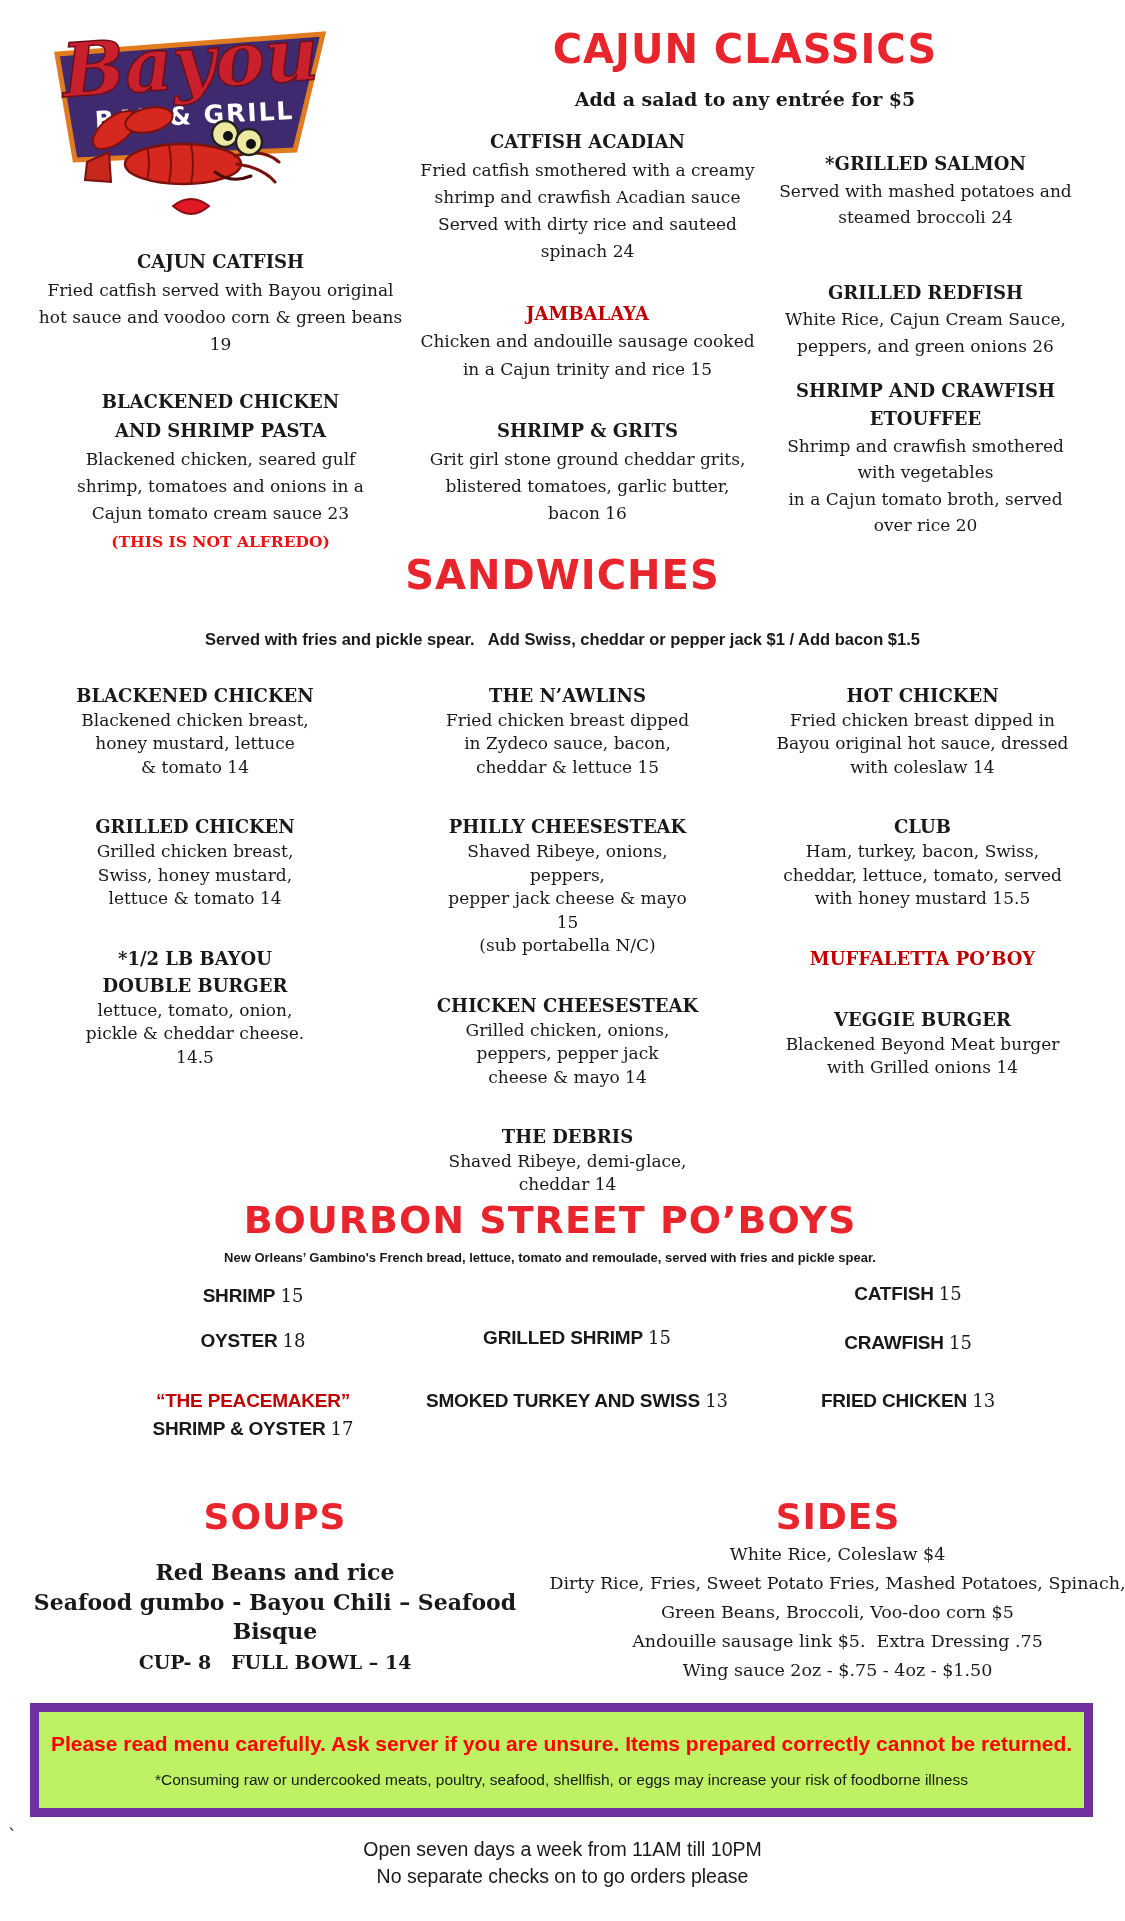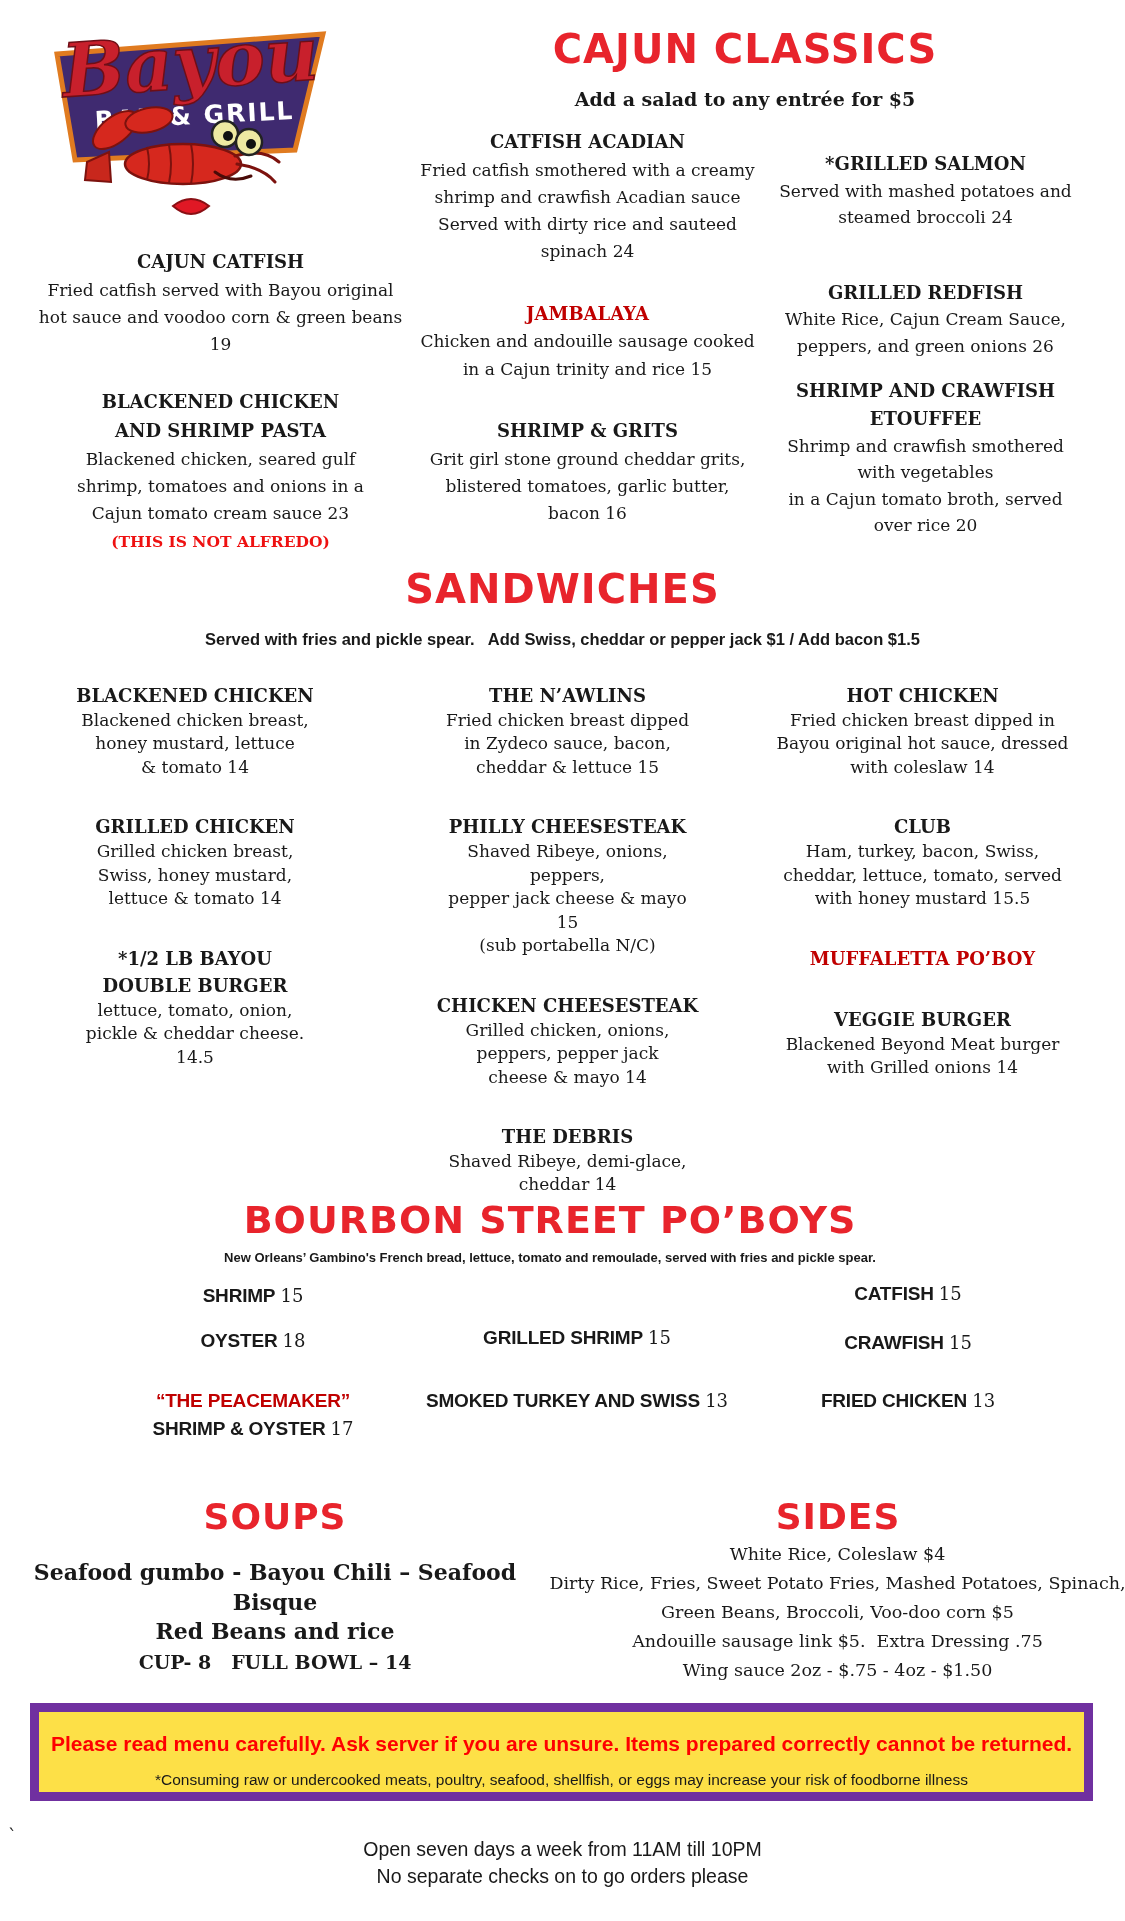--- a/index.html
+++ b/index.html
@@ -47,21 +47,21 @@
   
   #cc-title    { left:390px; top:26px;  width:710px; font-size:40px; }
   #cc-subtitle { left:390px; top:88px;  width:710px; text-align:center;
                  font-weight:bold; font-size:19px; }
   #cc-col1 { left:28px;  top:248px; width:385px; }
   #cc-col2 { left:420px; top:128px; width:335px; }
   #cc-col3 { left:758px; top:150px; width:335px; }
   #cc-col3 .mi-name, #cc-col3 .mi-desc { line-height:1.55; }
 
   
-  #sw-title    { left:0; top:566px; width:1125px; font-size:40px; }
+  #sw-title    { left:0; top:552px; width:1125px; font-size:40px; }
   #sw-subtitle { left:0; top:630px; width:1125px; text-align:center;
                  font-family:"Liberation Sans", sans-serif;
                  font-weight:bold; font-size:16.5px; white-space:pre; }
   #sw-col1 { left:70px;  top:682px; width:250px; }
   #sw-col2 { left:435px; top:682px; width:265px; }
   #sw-col3 { left:770px; top:682px; width:305px; }
   .sw .mi-name { font-size:18px; line-height:1.5; }
   .sw .mi-desc { font-size:17px; line-height:1.38; }
 
   
@@ -89,23 +89,23 @@
   #soups-title { left:75px;  top:1496px; width:400px; font-size:36px; }
   #soups-body  { left:20px;  top:1558px; width:510px; text-align:center; }
   .soups-line1 { font-weight:bold; font-size:22px; line-height:1.35; }
   .soups-line3 { font-weight:bold; font-size:19px; line-height:1.6; white-space:pre; }
   #sides-title { left:688px; top:1496px; width:300px; font-size:36px; }
   #sides-body  { left:540px; top:1540px; width:595px; text-align:center; }
   .sides-line  { font-size:17.5px; line-height:29px; white-space:pre; }
 
   
   #warning {
-    left:30px; top:1703px; width:1063px; height:98px;
+    left:30px; top:1703px; width:1063px; height:114px;
     border:9px solid #7030a0; box-sizing:border-box;
-    text-align:center; background:#fde047;
+    text-align:center; background:#bef264;
   }
   #warning-message {
     margin-top:20px;
     font-family:"Liberation Sans", sans-serif;
     font-weight:bold; font-size:21px; color:#fe0000;
   }
   #warning-disclaimer {
     margin-top:15px;
     font-family:"Liberation Sans", sans-serif;
     font-size:15.5px; color:#191919;
@@ -287,22 +287,22 @@
 <div id="pb-peacemaker" class="pb"><span class="pb-name">“THE PEACEMAKER”</span></div>
 <div id="pb-shrimp-oyster" class="pb"><span class="pb-name">SHRIMP &amp; OYSTER</span> <span class="pb-price">17</span></div>
 <div id="pb-grilled-shrimp" class="pb"><span class="pb-name">GRILLED SHRIMP</span> <span class="pb-price">15</span></div>
 <div id="pb-smoked-turkey" class="pb"><span class="pb-name">SMOKED TURKEY AND SWISS</span> <span class="pb-price">13</span></div>
 <div id="pb-catfish" class="pb"><span class="pb-name">CATFISH</span> <span class="pb-price">15</span></div>
 <div id="pb-crawfish" class="pb"><span class="pb-name">CRAWFISH</span> <span class="pb-price">15</span></div>
 <div id="pb-fried-chicken" class="pb"><span class="pb-name">FRIED CHICKEN</span> <span class="pb-price">13</span></div>
 
 <div id="soups-title" class="abs comic">SOUPS</div>
 <div id="soups-body" class="abs">
+  <div class="soups-line1">Red Beans and rice</div>
   <div class="soups-line1">Seafood gumbo - Bayou Chili – Seafood Bisque</div>
-  <div class="soups-line1">Red Beans and rice</div>
   <div class="soups-line3">CUP- 8   FULL BOWL – 14</div>
 </div>
 
 <div id="sides-title" class="abs comic">SIDES</div>
 <div id="sides-body" class="abs">
   <div class="sides-line">White Rice, Coleslaw $4</div>
   <div class="sides-line">Dirty Rice, Fries, Sweet Potato Fries, Mashed Potatoes, Spinach,</div>
   <div class="sides-line">Green Beans, Broccoli, Voo-doo corn $5</div>
   <div class="sides-line">Andouille sausage link $5.  Extra Dressing .75</div>
   <div class="sides-line">Wing sauce 2oz - $.75 - 4oz - $1.50</div>

